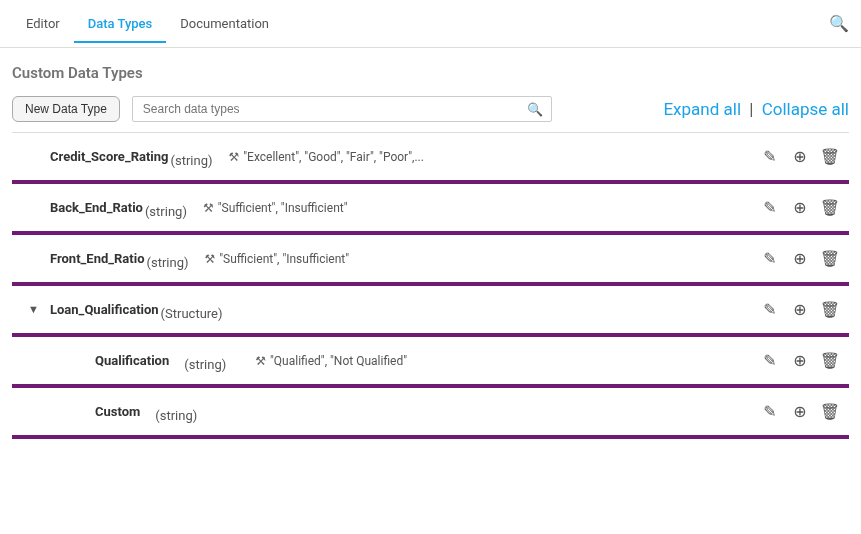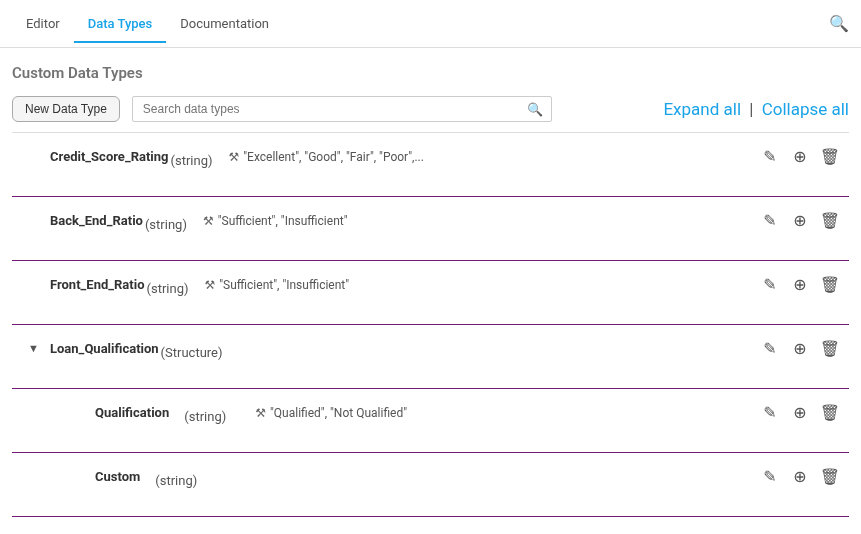--- a/index.html
+++ b/index.html
@@ -112,22 +112,22 @@
     }
 
     
     .data-types-list {
       border-top: 1px solid #ddd;
     }
 
     .dt-row {
       display: flex;
       align-items: center;
-      padding: 12px 8px 28px 16px;
-      border-bottom: 1px solid #701a75;
+      padding: 12px 8px 12px 16px;
+      border-bottom: 4px solid #701a75;
       min-height: 48px;
       justify-content: flex-end;
     }
 
     .dt-row.indent {
       padding-left: 48px;
       gap: 13px;
     }
 
     .dt-expand-toggle {

